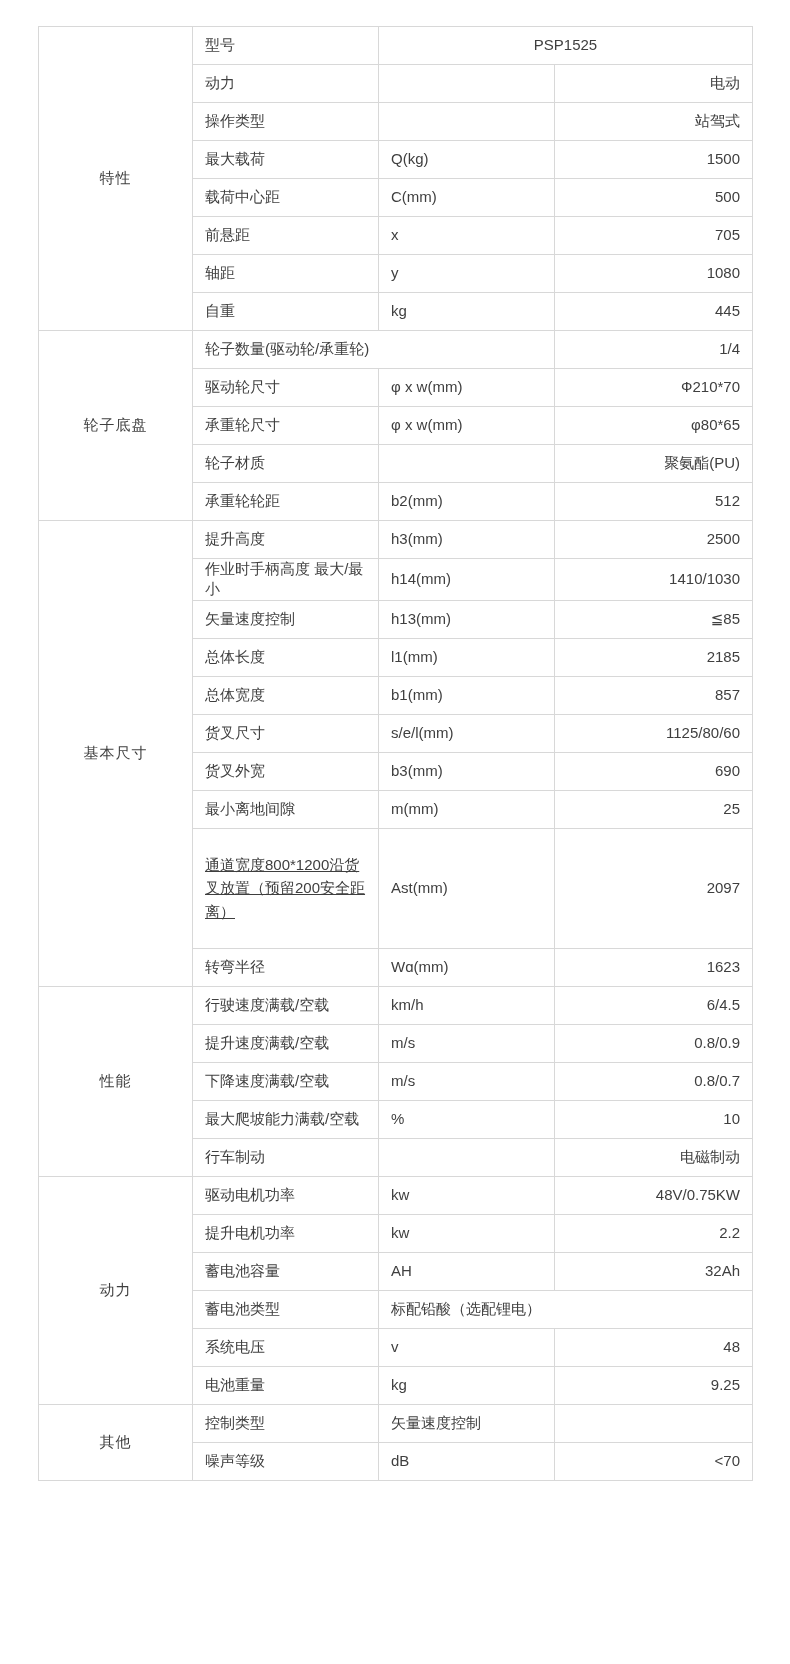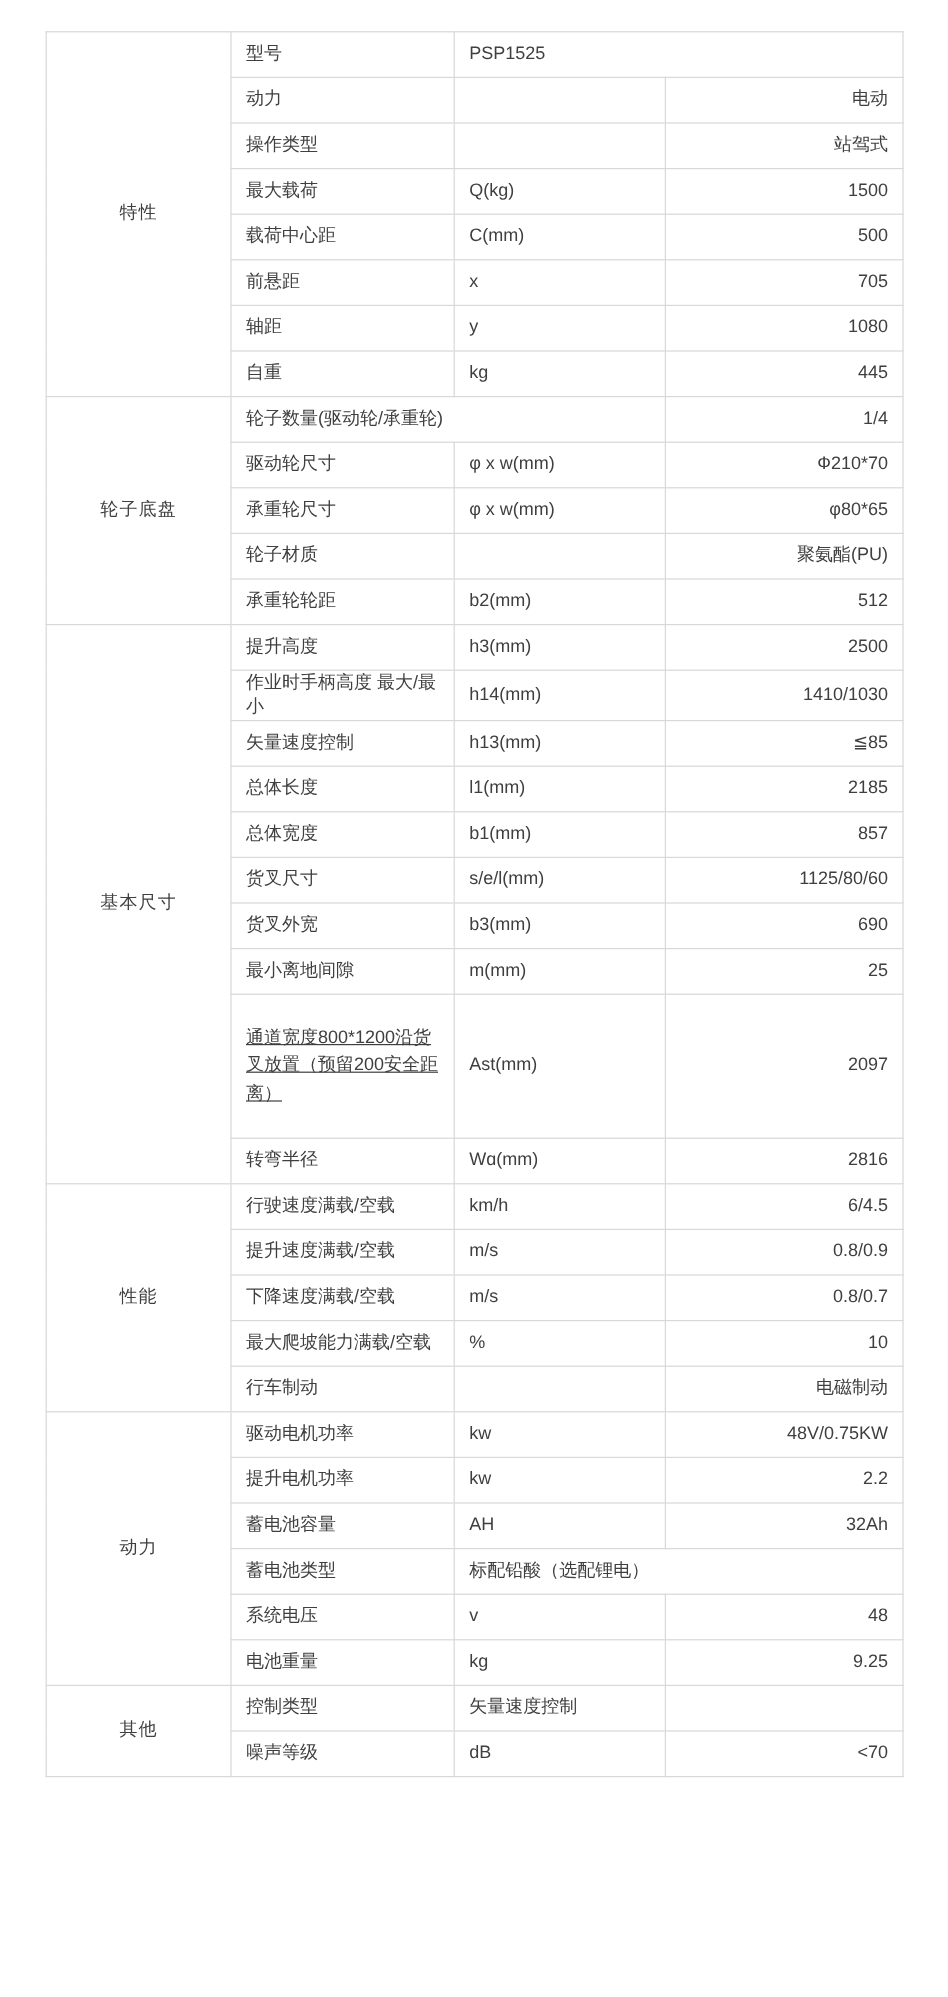--- a/index.html
+++ b/index.html
@@ -74,21 +74,21 @@
     <colgroup>
       <col class="c-group">
         <col class="c-name">
         <col class="c-sym">
         <col class="c-val">
     </colgroup>
     <tbody id="spec-body">
         <tr>
           <td class="group" rowspan="8">特性</td>
           <td class="name">型号</td>
-          <td class="sym" colspan="2" style="">PSP1525</td>
+          <td class="sym" colspan="2" style="text-align: center;">PSP1525</td>
         </tr>
         <tr>
           <td class="name">动力</td>
           <td class="sym"></td>
           <td class="val">电动</td>
         </tr>
         <tr>
           <td class="name">操作类型</td>
           <td class="sym"></td>
           <td class="val">站驾式</td>
@@ -185,21 +185,21 @@
           <td class="val">25</td>
         </tr>
         <tr>
           <td class="name multi" style="height: 120px;">通道宽度800*1200沿货叉放置（预留200安全距离）</td>
           <td class="sym" style="height: 120px; margin-left: 44px;">Ast(mm)</td>
           <td class="val" style="height: 120px;">2097</td>
         </tr>
         <tr>
           <td class="name">转弯半径</td>
           <td class="sym">Wɑ(mm)</td>
-          <td class="val">2816</td>
+          <td class="val">1623</td>
         </tr>
         <tr>
           <td class="group" rowspan="5">性能</td>
           <td class="name">行驶速度满载/空载</td>
           <td class="sym">km/h</td>
           <td class="val">6/4.5</td>
         </tr>
         <tr>
           <td class="name">提升速度满载/空载</td>
           <td class="sym">m/s</td>

